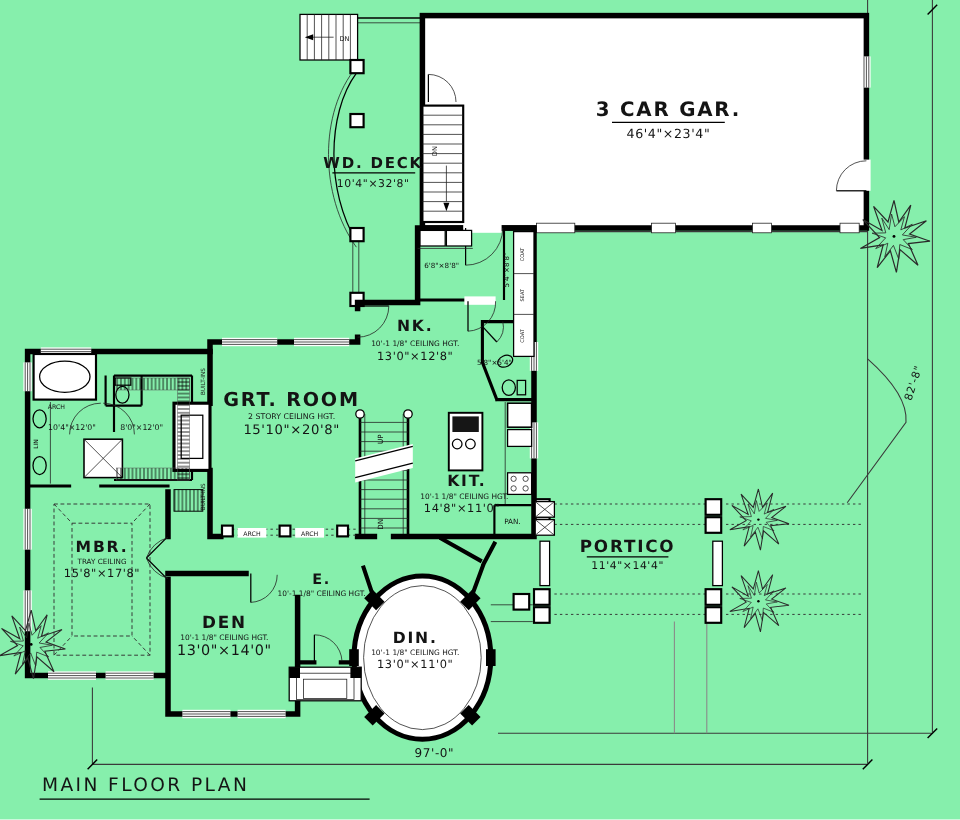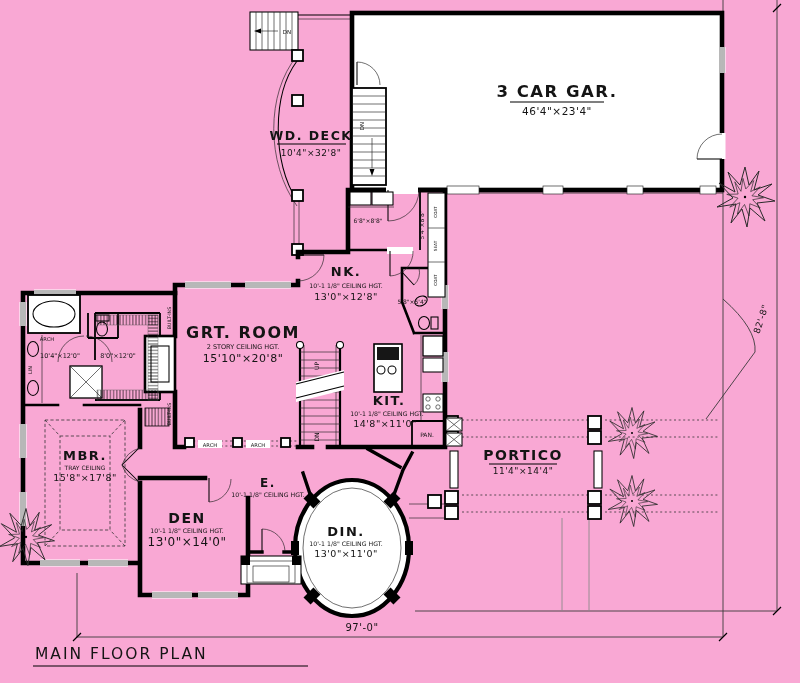--- a/index.html
+++ b/index.html
@@ -1,16 +1,16 @@
 <!DOCTYPE html>
 <html><head>
 <meta charset="utf-8">
 <style>
   html,body{margin:0;padding:0;background:#fff;}
-  .stage{position:relative;width:800px;height:683px;background:#f9a8d4;overflow:hidden;}
+  .stage{position:relative;width:800px;height:683px;background:#86efac;overflow:hidden;}
   svg text{fill:#141414;font-family:"DejaVu Sans",sans-serif;}
   .w5{stroke:#000;stroke-width:4.6;fill:none;stroke-linecap:square}
   .w4{stroke:#000;stroke-width:3.4;fill:none;stroke-linecap:square}
   .w3{stroke:#000;stroke-width:2.6;fill:none;stroke-linecap:square}
   .w2{stroke:#000;stroke-width:1.8;fill:none}
   .w1{stroke:#000;stroke-width:1.05;fill:none}
   .thin{stroke:#222;stroke-width:0.65;fill:none}
   .site{stroke:#3a3a3a;stroke-width:0.9;fill:none}
   .gray{stroke:#8a8a8a;stroke-width:0.9;fill:none}
   .dot{stroke:#333;stroke-width:0.8;fill:none;stroke-dasharray:2,2.6}

